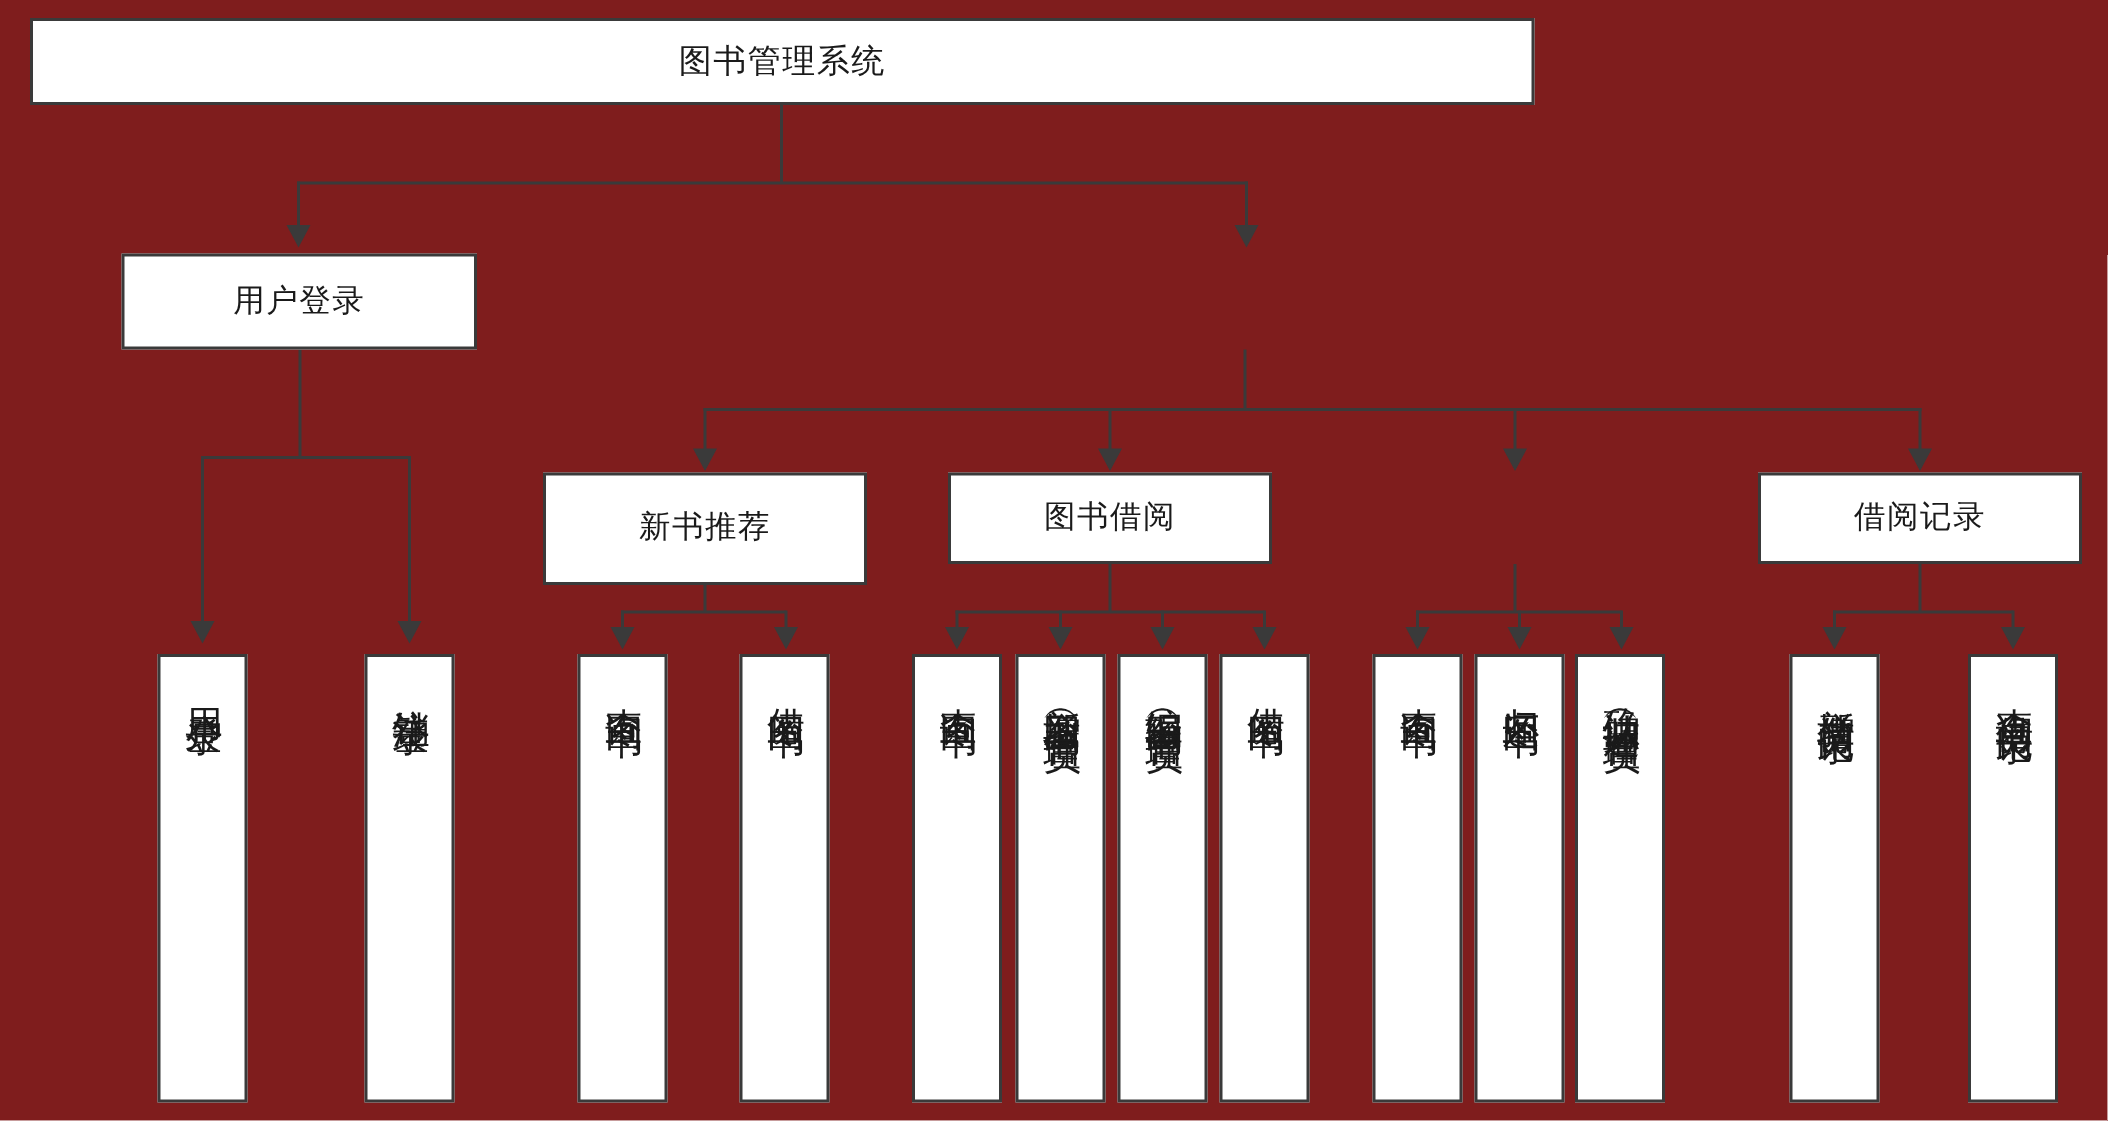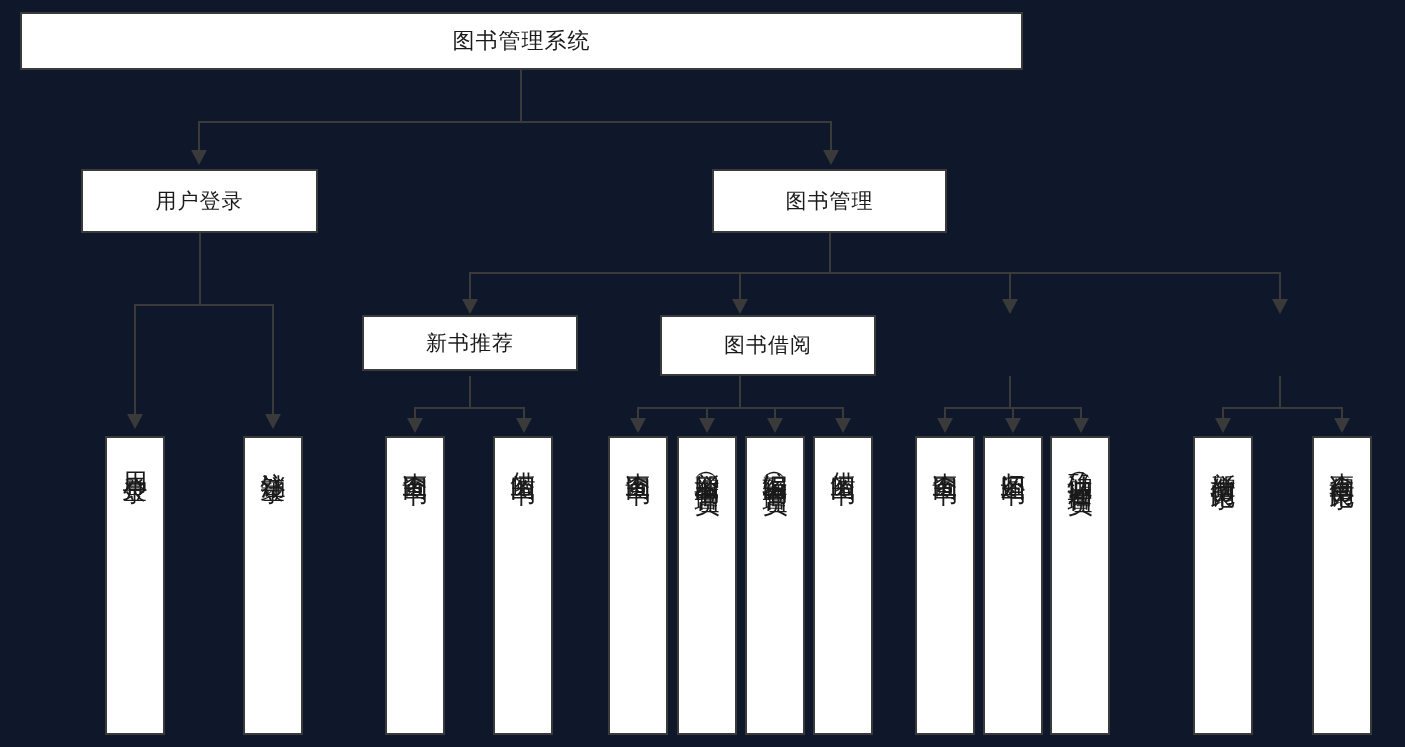--- a/index.html
+++ b/index.html
@@ -5,21 +5,21 @@
 <style>
   html,body{margin:0;padding:0;background:#ffffff;}
   body{
     font-family:"Liberation Sans","DejaVu Sans",sans-serif;
     -webkit-font-smoothing:antialiased;
   }
   #canvas{
     position:relative;
     width:1405px;
     height:747px;
-    background:#0f172a;
+    background:#7f1d1d;
     overflow:hidden;
   }
   
   .node{
     position:absolute;
     box-sizing:border-box;
     background:#ffffff;
     border:2px solid #3a3a3a;
     display:flex;
     align-items:center;
@@ -95,47 +95,47 @@
   <div class="hline" style="left:198px;top:121px;width:634px;"></div>
   <div class="vline" style="left:198px;top:121px;height:31px;"></div>
   <div class="arrow" style="left:191px;top:150px;"></div>
   <div class="vline" style="left:830px;top:121px;height:31px;"></div>
   <div class="arrow" style="left:823px;top:150px;"></div>
 
   <div class="node h" style="left:81px;top:169px;width:237px;height:64px;">
     <span class="label">用户登录</span>
   </div>
 
-  <div class="node h" style="left:712px;top:169px;width:235px;height:64px;">
-    <span class="label">图书管理</span>
-  </div>
 
   <div class="vline" style="left:199px;top:233px;height:72px;"></div>
   <div class="hline" style="left:134px;top:304px;width:139px;"></div>
   <div class="vline" style="left:134px;top:304px;height:112px;"></div>
   <div class="arrow" style="left:127px;top:414px;"></div>
   <div class="vline" style="left:272px;top:304px;height:112px;"></div>
   <div class="arrow" style="left:265px;top:414px;"></div>
 
   <div class="vline" style="left:829px;top:233px;height:40px;"></div>
   <div class="hline" style="left:469px;top:272px;width:812px;"></div>
   <div class="vline" style="left:469px;top:272px;height:29px;"></div>
   <div class="arrow" style="left:462px;top:299px;"></div>
   <div class="vline" style="left:739px;top:272px;height:29px;"></div>
   <div class="arrow" style="left:732px;top:299px;"></div>
   <div class="vline" style="left:1009px;top:272px;height:29px;"></div>
   <div class="arrow" style="left:1002px;top:299px;"></div>
   <div class="vline" style="left:1279px;top:272px;height:29px;"></div>
   <div class="arrow" style="left:1272px;top:299px;"></div>
 
-  <div class="node h" style="left:362px;top:315px;width:216px;height:56px;">
+  <div class="node h" style="left:362px;top:315px;width:216px;height:75px;">
     <span class="label">新书推荐</span>
   </div>
-  <div class="node h" style="left:632px;top:315px;width:216px;height:61px;margin-left:28px;">
+  <div class="node h" style="left:632px;top:315px;width:216px;height:61px;">
     <span class="label">图书借阅</span>
+  </div>
+  <div class="node h" style="left:1172px;top:315px;width:216px;height:61px;">
+    <span class="label">借阅记录</span>
   </div>
 
   <div class="vline" style="left:469px;top:376px;height:32px;"></div>
   <div class="hline" style="left:414px;top:407px;width:110px;"></div>
   <div class="vline" style="left:414px;top:407px;height:13px;"></div>
   <div class="arrow" style="left:407px;top:418px;"></div>
   <div class="vline" style="left:523px;top:407px;height:13px;"></div>
   <div class="arrow" style="left:516px;top:418px;"></div>
 
   <div class="vline" style="left:739px;top:376px;height:32px;"></div>

